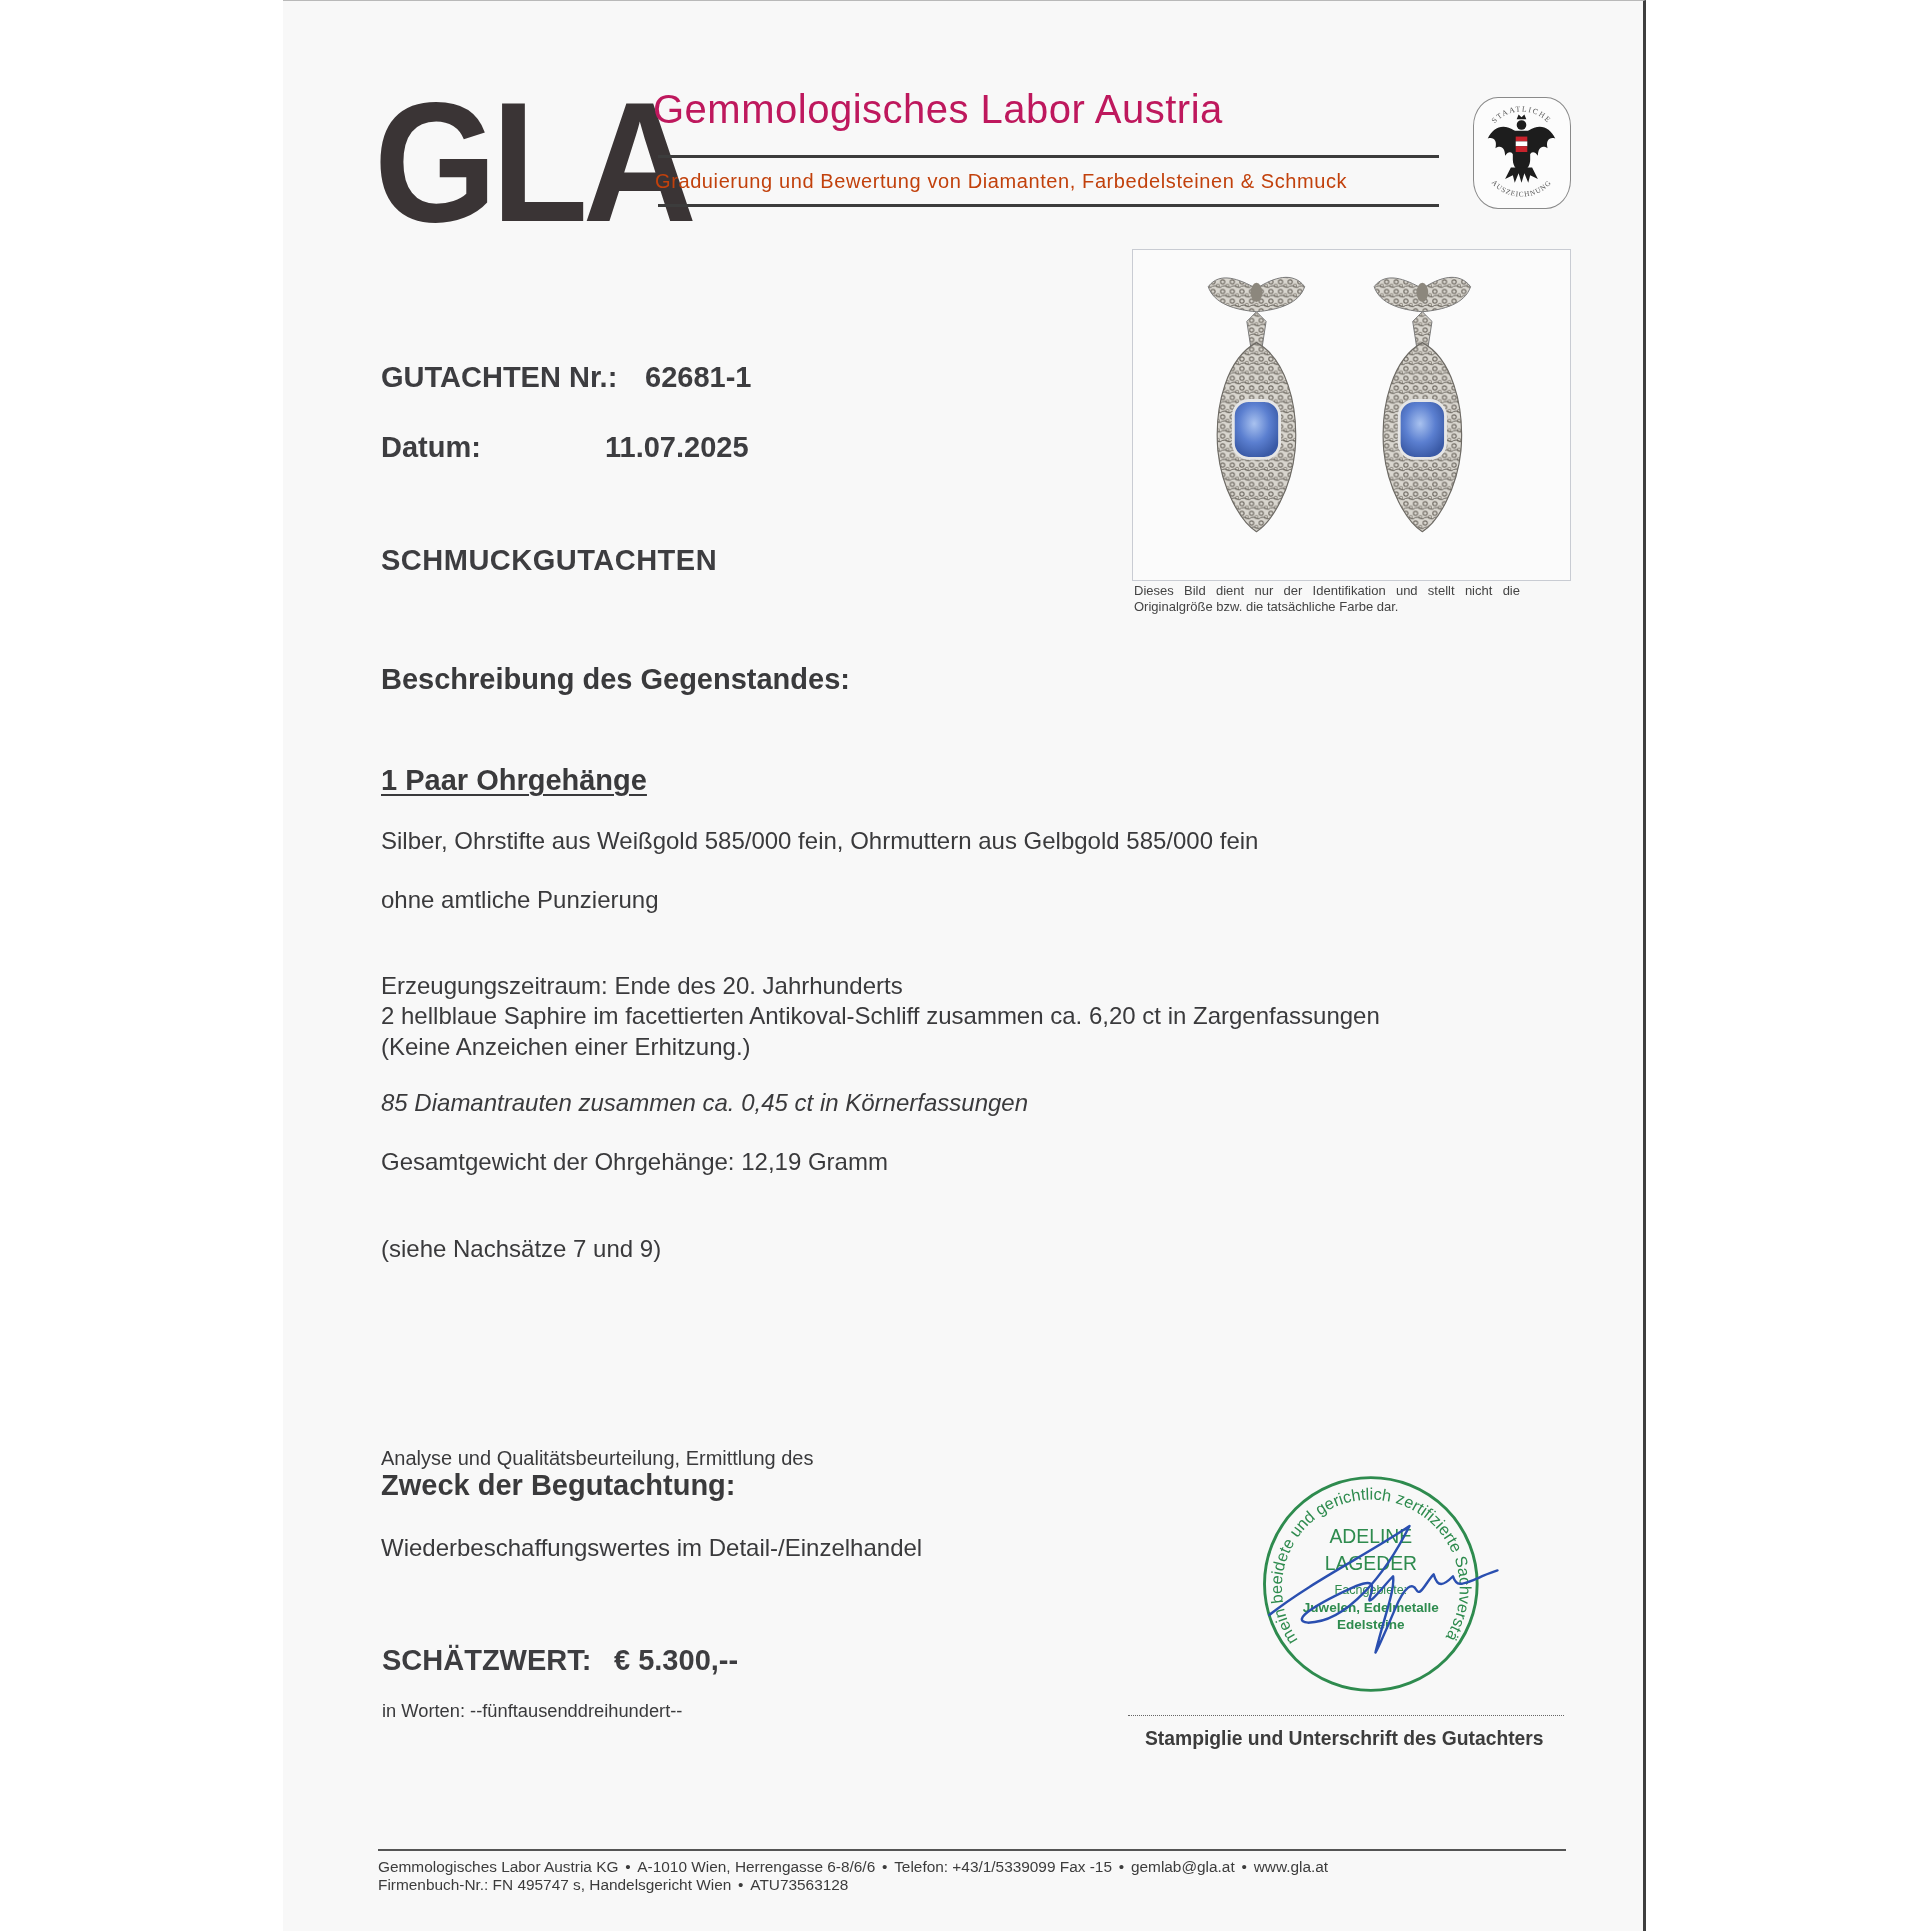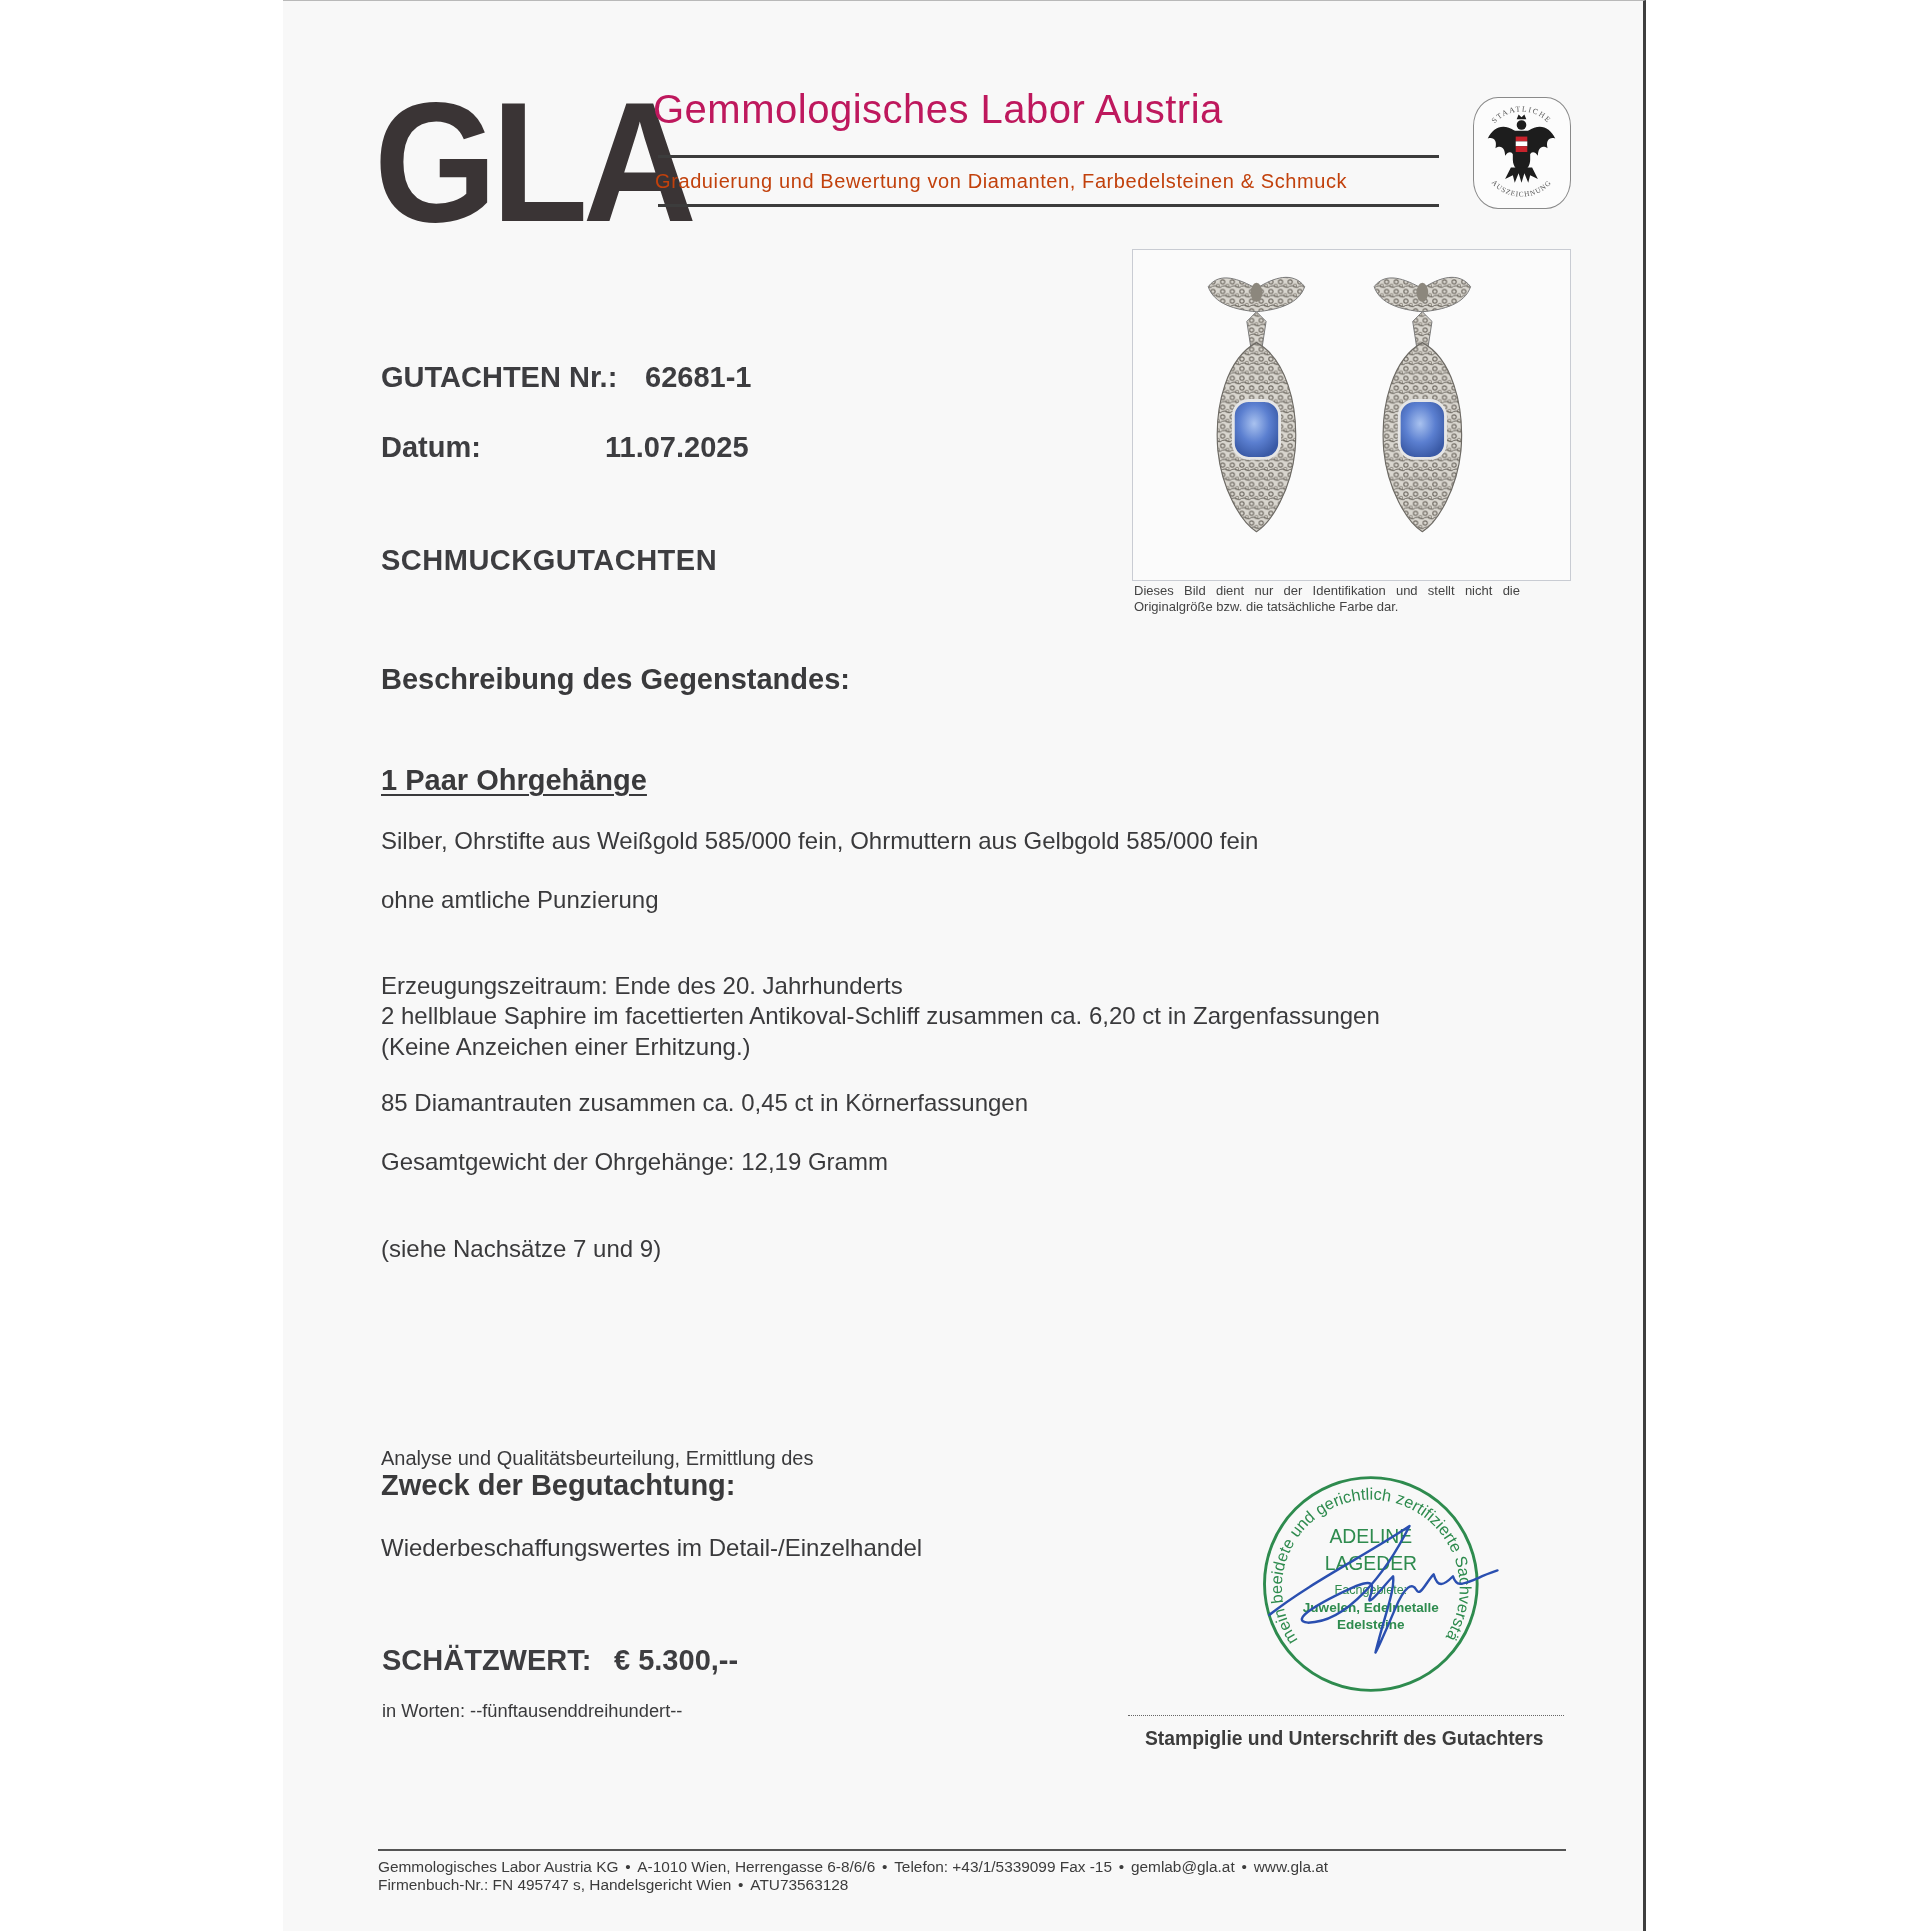--- a/index.html
+++ b/index.html
@@ -146,21 +146,21 @@
 <div class="abs photo-caption">Dieses Bild dient nur der Identifikation und stellt nicht die Originalgröße bzw. die tatsächliche Farbe dar.</div>
 
 <div class="abs sec-head" style="left:381px; top:663px;">Beschreibung des Gegenstandes:</div>
 <div class="abs sec-head underline" style="left:381px; top:764px;">1 Paar Ohrgehänge</div>
 
 <div class="abs body-text" style="left:381px; top:827px;">Silber, Ohrstifte aus Weißgold 585/000 fein, Ohrmuttern aus Gelbgold 585/000 fein</div>
 <div class="abs body-text" style="left:381px; top:886px;">ohne amtliche Punzierung</div>
 <div class="abs body-text" style="left:381px; top:944px;margin-top:28px;">Erzeugungszeitraum: Ende des 20. Jahrhunderts</div>
 <div class="abs body-text" style="left:381px; top:1002px;">2 hellblaue Saphire im facettierten Antikoval-Schliff zusammen ca. 6,20 ct in Zargenfassungen</div>
 <div class="abs body-text" style="left:381px; top:1033px;">(Keine Anzeichen einer Erhitzung.)</div>
-<div class="abs body-text" style="left:381px; top:1089px;">85 Diamantrauten zusammen ca. 0,45 ct in Körnerfassungen</div>
+<div class="abs body-text" style="left:381px; top:1089px;font-style:italic;">85 Diamantrauten zusammen ca. 0,45 ct in Körnerfassungen</div>
 <div class="abs body-text" style="left:381px; top:1148px;">Gesamtgewicht der Ohrgehänge: 12,19 Gramm</div>
 <div class="abs body-text" style="left:381px; top:1235px;">(siehe Nachsätze 7 und 9)</div>
 
 <div class="abs sec-head" style="left:381px; top:1469px;">Zweck der Begutachtung:</div>
 <div class="abs body-text" style="left:381px; top:1447px; font-size:20px;">Analyse und Qualitätsbeurteilung, Ermittlung des</div>
 <div class="abs body-text" style="left:381px; top:1534px; font-size:24px;">Wiederbeschaffungswertes im Detail-/Einzelhandel</div>
 
 <div class="abs h-meta bold" style="left:382px; top:1644px;">SCHÄTZWERT:</div>
 <div class="abs h-meta bold" style="left:614px; top:1644px;">€ 5.300,--</div>
 <div class="abs body-text" style="left:382px; top:1700px; font-size:18.3px;">in Worten: --fünftausenddreihundert--</div>

